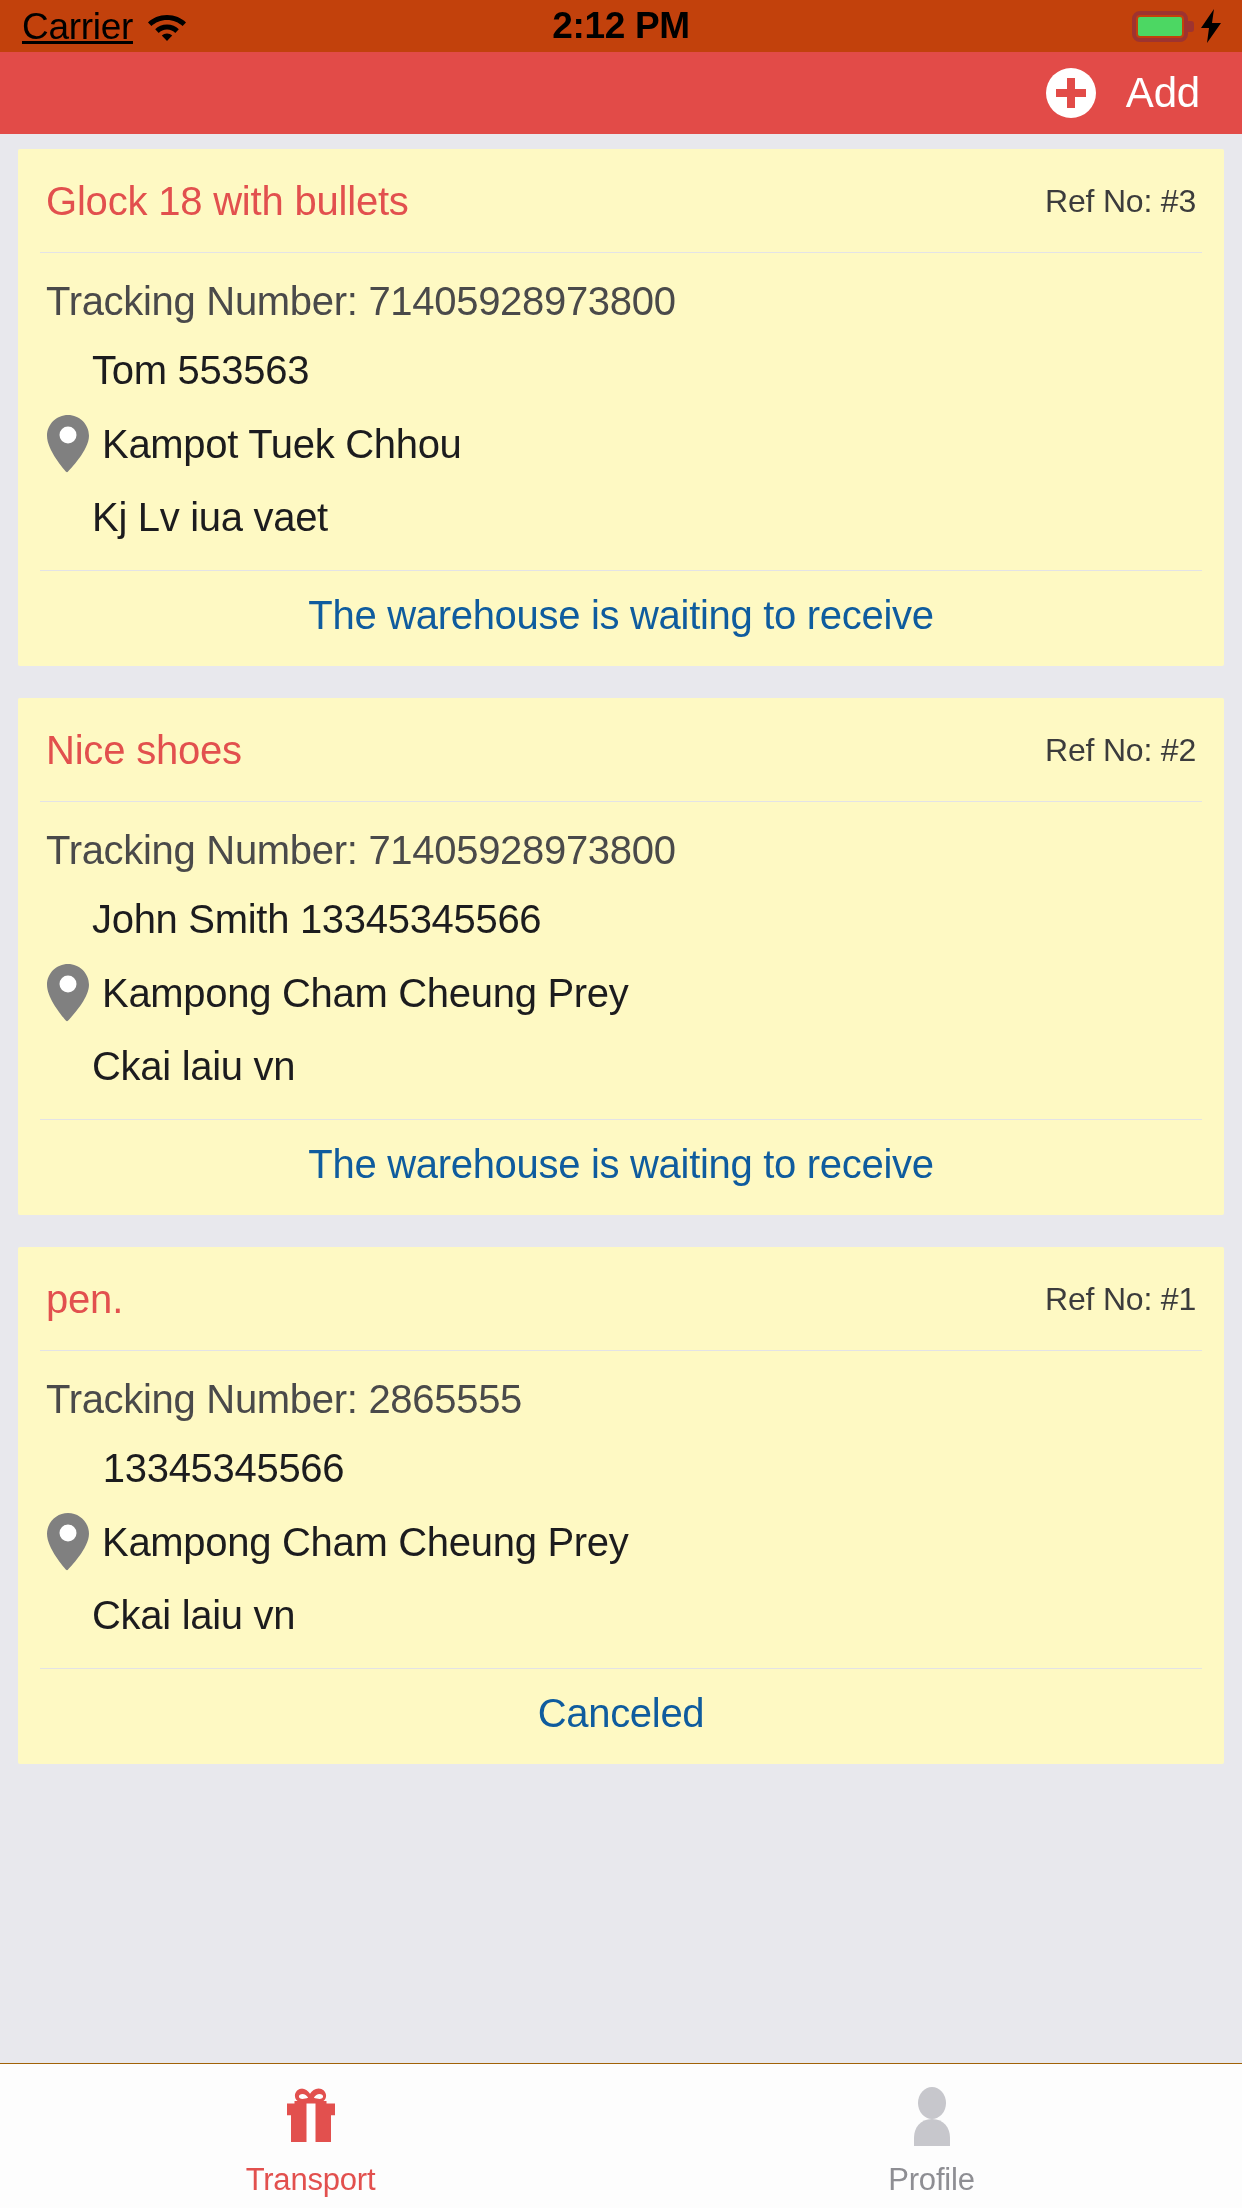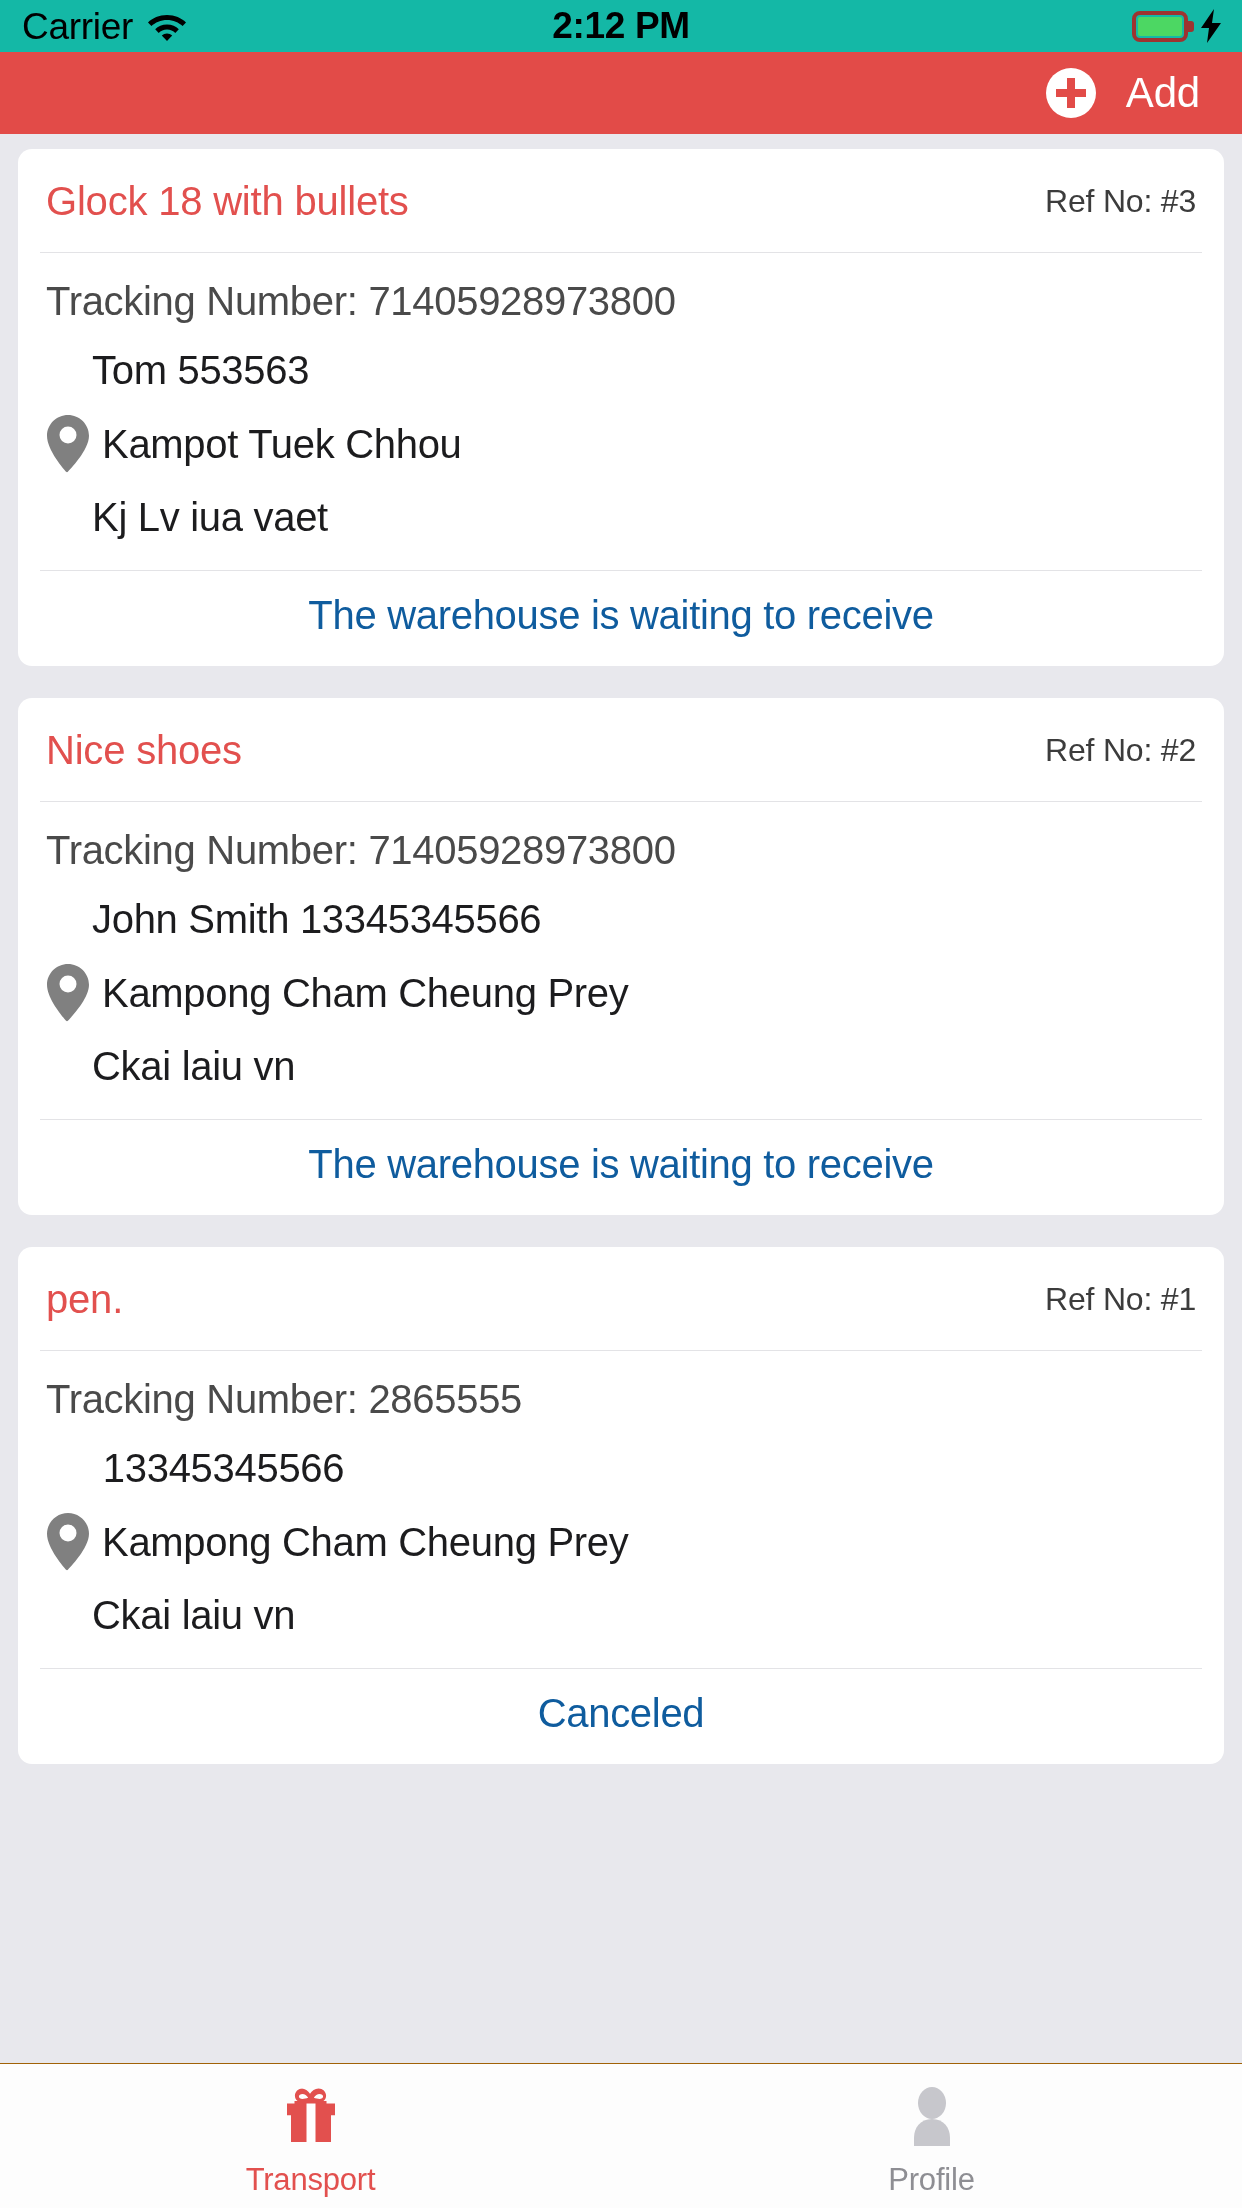--- a/index.html
+++ b/index.html
@@ -6,23 +6,24 @@
   html,body { width:1242px; height:2208px; overflow:hidden; }
   body {
     background:#E8E8ED;
     font-family:"Liberation Sans", sans-serif;
     -webkit-font-smoothing:antialiased;
   }
   .phone { position:relative; width:1242px; height:2208px; display:flex; flex-direction:column; }
 
   
   .statusbar {
-    height:52px; background:#14b8a6; color:#000;
+    height:52px; background:#c2410c; color:#000;
     display:flex; align-items:center; position:relative; flex:none;
     padding:0 22px;
+    text-decoration:underline;
   }
   .sb-left { display:flex; align-items:center; gap:14px; }
   .sb-carrier { font-size:37px; letter-spacing:-0.3px; line-height:1; }
   .wifi-icon { width:40px; height:30px; display:block; }
   .sb-time {
     position:absolute; left:0; right:0; text-align:center;
     font-size:37px; font-weight:bold; letter-spacing:-0.3px;
   }
   .sb-right { position:absolute; right:18px; display:flex; align-items:center; gap:4px; }
   .battery { position:relative; width:62px; height:31px; }
@@ -54,21 +55,21 @@
   }
   .plus-icon { width:50px; height:50px; display:block; }
   .nav-add-label { color:#fff; font-size:42px; letter-spacing:-0.2px; }
 
   
   .list {
     flex:1 1 auto; background:#E8E8ED; overflow:hidden;
     padding:15px 18px 0 18px;
   }
   .card {
-    background:#ffffff; border-radius:14px; margin-bottom:32px;
+    background:#fef9c3; border-radius:2px; margin-bottom:32px;
     overflow:hidden;
   }
   .card-head {
     display:flex; align-items:center; justify-content:space-between;
     padding:30px 28px 28px 28px;
   }
   .card-title { color:#E2504E; font-size:40px; letter-spacing:-0.2px; }
   .card-ref { color:#3C3C3C; font-size:32px; letter-spacing:-0.2px; }
   .divider { height:1px; background:#E3E3E6; margin:0 22px; }
   .card-body { padding:26px 28px 26px 28px; }

